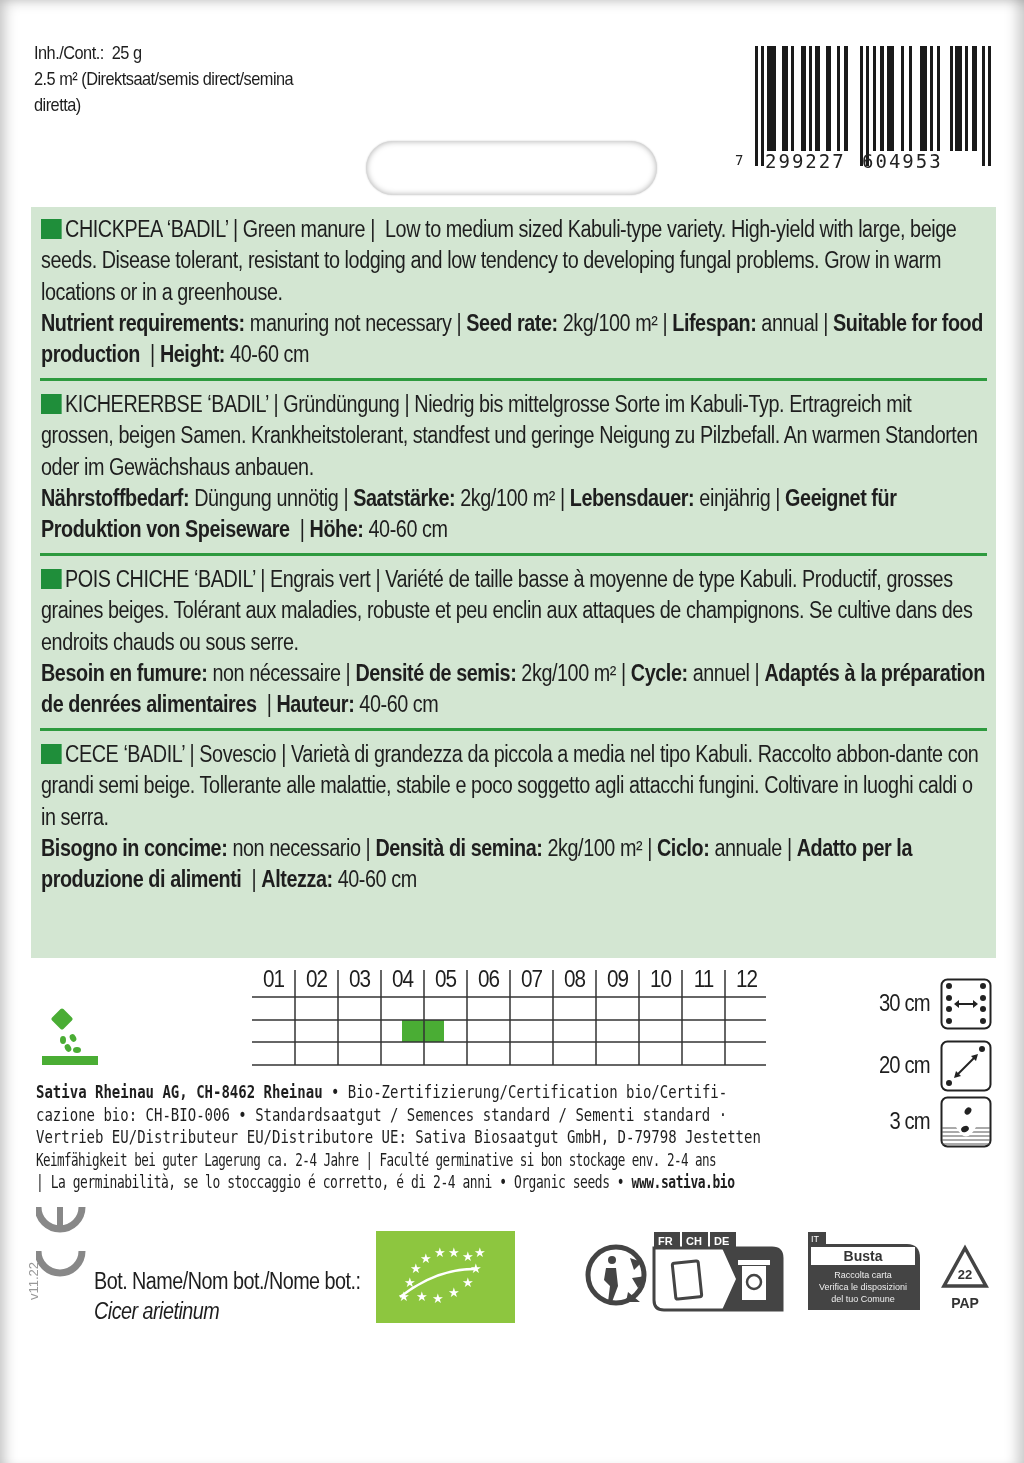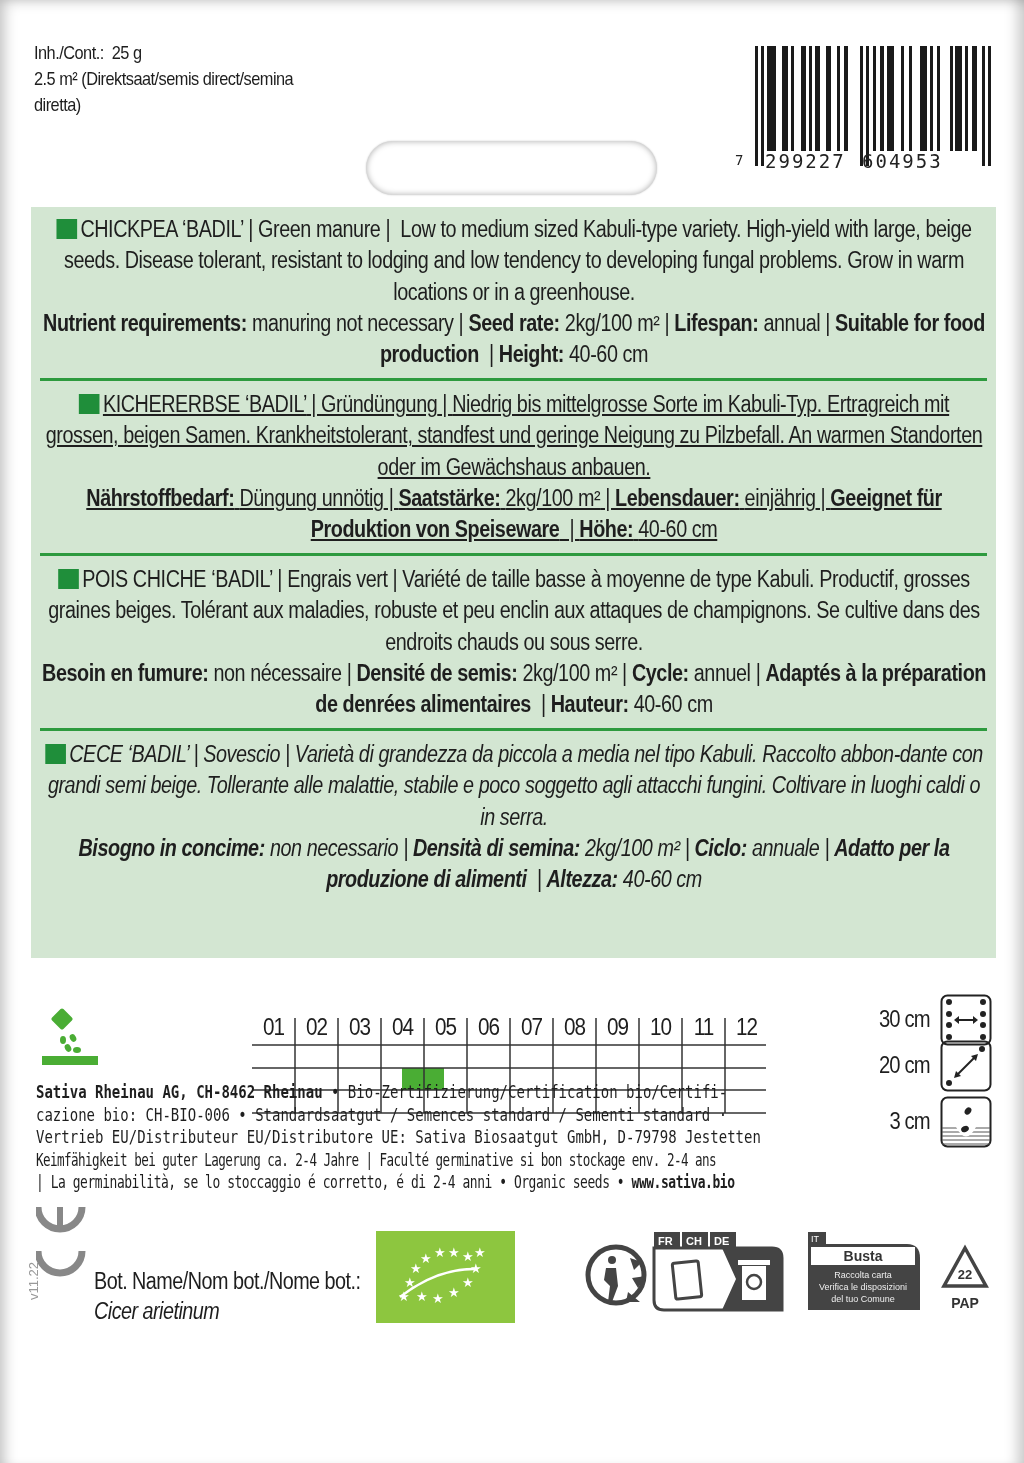--- a/index.html
+++ b/index.html
@@ -7,29 +7,29 @@
   .edge-shadow{position:absolute;top:0;left:0;width:1024px;height:1463px;pointer-events:none;box-shadow:inset 10px 6px 14px -6px rgba(0,0,0,0.25), inset -14px 0 14px -8px rgba(0,0,0,0.22);}
   .content-info{position:absolute;left:34px;top:40px;font-size:19px;line-height:26px;letter-spacing:-0.6px;transform:scaleX(0.86);transform-origin:left top;width:370px;}
   .hang-hole{position:absolute;left:366px;top:141px;width:291px;height:54px;border-radius:27px;background:#fff;box-shadow:inset 0 0 6px rgba(0,0,0,0.35),0 0 2px rgba(0,0,0,0.2);}
   .barcode{position:absolute;left:755px;top:46px;width:240px;height:110px;}
   .barcode svg{display:block;}
   .barcode-digits{position:absolute;left:735px;top:150px;font-family:"DejaVu Sans Mono",monospace;font-size:19px;letter-spacing:2px;color:#222;}
   .barcode-digits .d0{position:absolute;left:0;top:2px;font-size:14px;}
   .barcode-digits .d1{position:absolute;left:30px;top:0;}
   .barcode-digits .d2{position:absolute;left:127px;top:0;}
 
-  .green-panel{position:absolute;left:31px;top:207px;width:965px;height:751px;background:#d3e6d2;text-align:center;}
+  .green-panel{position:absolute;left:31px;top:207px;width:965px;height:751px;background:#d3e6d2;}
   .section{position:absolute;left:10px;width:946px;font-size:23px;line-height:31.3px;letter-spacing:-0.5px;}
   .section .inner{transform:scaleX(0.86);transform-origin:left top;width:1100px;}
   .bullet{display:inline-block;width:24px;height:20px;background:#1f8e3a;margin-right:4px;vertical-align:-2px;}
   .section b{font-weight:bold;}
   .sep{position:absolute;left:9px;width:947px;height:3px;background:#2d9a3e;}
 
   .sow-icon{position:absolute;left:40px;top:1005px;width:60px;height:60px;}
-  .calendar{position:absolute;left:252px;top:966px;width:515px;height:100px;margin-top:48px;}
+  .calendar{position:absolute;left:252px;top:966px;width:515px;height:100px;}
   .cal-months{position:absolute;top:0;left:0;width:515px;height:32px;}
   .cal-months span{position:absolute;top:0;width:43px;text-align:center;font-size:23px;letter-spacing:-1px;transform:scaleX(0.9);}
   .cal-grid{position:absolute;top:0;left:0;}
   .spacing{position:absolute;left:860px;top:978px;width:140px;}
   .sp-row{position:absolute;left:0;width:140px;height:56px;}
   .sp-row .lbl{position:absolute;right:70px;top:12px;font-size:23px;letter-spacing:-1px;transform:scaleX(0.88);transform-origin:right top;}
   .sp-row .ico{position:absolute;left:80px;top:0;width:52px;height:52px;}
 
   .company{position:absolute;left:36px;top:1081px;width:768px;font-family:"DejaVu Sans Mono",monospace;font-size:17.5px;line-height:22.6px;color:#1e1e1e;}
   .company .line{white-space:nowrap;transform-origin:left top;}
@@ -100,37 +100,37 @@
 <div class="green-panel">
 
   <div class="section" style="top:7px;">
     <div class="inner">
       <span class="bullet"></span><span>CHICKPEA ‘BADIL’</span> | <span>Green manure</span> | &nbsp;<span>Low to medium sized Kabuli-type variety. High-yield with large, beige seeds. Disease tolerant, resistant to lodging and low tendency to developing fungal problems. Grow in warm locations or in a greenhouse.</span><br>
       <b>Nutrient requirements:</b> <span>manuring not necessary</span> | <b>Seed rate:</b> <span>2kg/100 m²</span> | <b>Lifespan:</b> <span>annual</span> | <b>Suitable for food production</b> &nbsp;| <b>Height:</b> <span>40-60 cm</span>
     </div>
   </div>
   <div class="sep" style="top:171px;"></div>
 
-  <div class="section" style="top:182px;text-decoration:underline;">
+  <div class="section" style="top:182px;">
     <div class="inner">
       <span class="bullet"></span><span>KICHERERBSE ‘BADIL’</span> | <span>Gründüngung</span> | <span>Niedrig bis mittelgrosse Sorte im Kabuli-Typ. Ertragreich mit grossen, beigen Samen. Krankheitstolerant, standfest und geringe Neigung zu Pilzbefall. An warmen Standorten oder im Gewächshaus anbauen.</span><br>
       <b>Nährstoffbedarf:</b> <span>Düngung unnötig</span> | <b>Saatstärke:</b> <span>2kg/100 m²</span> | <b>Lebensdauer:</b> <span>einjährig</span> | <b>Geeignet für Produktion von Speiseware</b> &nbsp;| <b>Höhe:</b> <span>40-60 cm</span>
     </div>
   </div>
   <div class="sep" style="top:346px;"></div>
 
   <div class="section" style="top:357px;">
     <div class="inner">
       <span class="bullet"></span><span>POIS CHICHE ‘BADIL’</span> | <span>Engrais vert</span> | <span>Variété de taille basse à moyenne de type Kabuli. Productif, grosses graines beiges. Tolérant aux maladies, robuste et peu enclin aux attaques de champignons. Se cultive dans des endroits chauds ou sous serre.</span><br>
       <b>Besoin en fumure:</b> <span>non nécessaire</span> | <b>Densité de semis:</b> <span>2kg/100 m²</span> | <b>Cycle:</b> <span>annuel</span> | <b>Adaptés à la préparation de denrées alimentaires</b> &nbsp;| <b>Hauteur:</b> <span>40-60 cm</span>
     </div>
   </div>
   <div class="sep" style="top:521px;"></div>
 
-  <div class="section" style="top:532px;font-style:italic;">
+  <div class="section" style="top:532px;">
     <div class="inner">
       <span class="bullet"></span><span>CECE ‘BADIL’</span> | <span>Sovescio</span> | <span>Varietà di grandezza da piccola a media nel tipo Kabuli. Raccolto abbon-dante con grandi semi beige. Tollerante alle malattie, stabile e poco soggetto agli attacchi fungini. Coltivare in luoghi caldi o in serra.</span><br>
       <b>Bisogno in concime:</b> <span>non necessario</span> | <b>Densità di semina:</b> <span>2kg/100 m²</span> | <b>Ciclo:</b> <span>annuale</span> | <b>Adatto per la produzione di alimenti</b> &nbsp;| <b>Altezza:</b> <span>40-60 cm</span>
     </div>
   </div>
 </div>
 
 <div class="sow-icon">
   <svg width="60" height="60" viewBox="0 0 60 60">
     <rect x="14" y="6" width="16" height="16" rx="2" fill="#4aad34" transform="rotate(45 22 14)"></rect>
@@ -173,21 +173,21 @@
       <line x1="301" y1="4" x2="301" y2="99"></line>
         <line x1="344" y1="4" x2="344" y2="99"></line>
       <line x1="387" y1="4" x2="387" y2="99"></line>
         <line x1="430" y1="4" x2="430" y2="99"></line>
       <line x1="473" y1="4" x2="473" y2="99"></line>
     </g>
   </svg>
 </div>
 
 <div class="spacing">
-  <div class="sp-row" style="top:16px">
+  <div class="sp-row" style="top:0">
     <span class="lbl">30 cm</span>
     <svg class="ico" viewBox="0 0 52 52">
       <rect x="1.5" y="1.5" width="49" height="49" rx="6" fill="none" stroke="#222" stroke-width="2"></rect>
       <g fill="#222">
           <circle cx="9" cy="8" r="3"></circle>
           <circle cx="9" cy="20" r="3"></circle>
           <circle cx="9" cy="31" r="3"></circle>
           <circle cx="9" cy="43" r="3"></circle>
       <circle cx="43" cy="8" r="3"></circle>
           <circle cx="43" cy="20" r="3"></circle>

